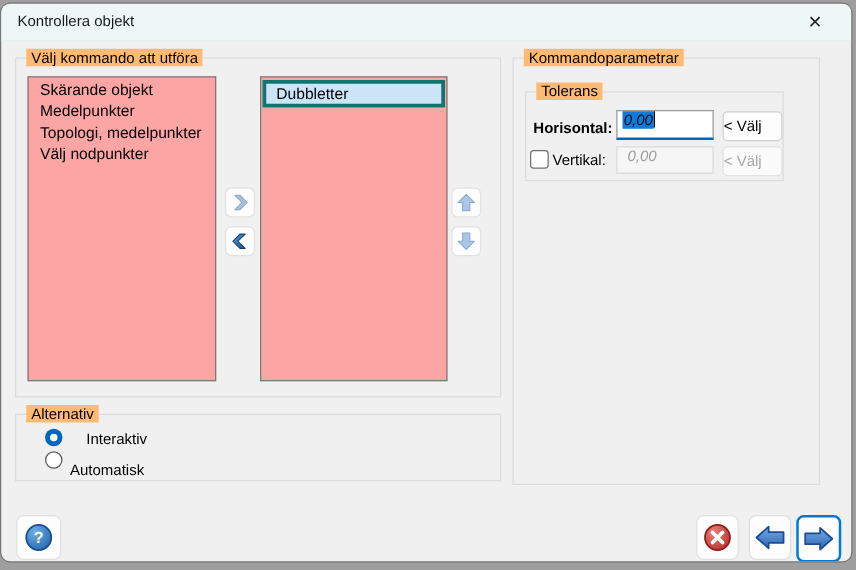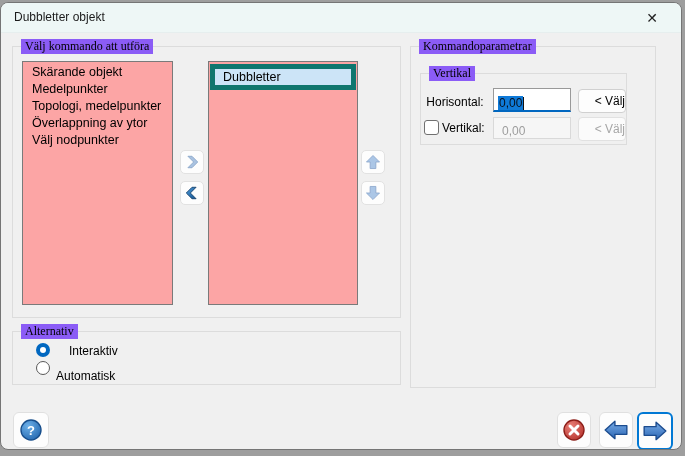--- a/index.html
+++ b/index.html
@@ -25,100 +25,99 @@
   .close-btn{
     position:absolute;right:10px;top:0;width:38px;height:29px;
     display:flex;align-items:center;justify-content:center;
     font-size:14px;color:#222;cursor:default;
   }
   
   .groupbox{
     position:absolute;border:1px solid #dcdcdc;background:transparent;
   }
   .groupbox>.gb-label{
-    position:absolute;top:-8px;left:8px;background:#8b5cf6;padding:0 4px;
-    color:#000;white-space:nowrap;font-family:Liberation Serif, serif;
+    position:absolute;top:-8px;left:8px;background:#fdba74;padding:0 4px;
+    color:#000;white-space:nowrap;
   }
   
   .listbox{
     position:absolute;background:#fca5a5;border:1px solid #7a7a7a;
     padding-top:2px;overflow:hidden;
   }
   .list-item{
     height:17px;line-height:17px;padding-left:9px;font-size:12.5px;
     white-space:nowrap;
   }
   .list-item.selected{
     margin:0 1px;padding-left:8px;background:#cce4f7;
-    border:5px solid #0f766e;height:16px;line-height:16px;
+    border:3px solid #0f766e;height:16px;line-height:16px;
   }
   
   .sq-btn{
     position:absolute;width:22px;height:22px;background:#fdfdfd;
     border:1px solid #e2e2e2;border-radius:5px;
     display:flex;align-items:center;justify-content:center;
   }
   .big-btn{
     position:absolute;width:32px;height:34px;background:#fdfdfd;
     border:1px solid #e0e0e0;border-radius:6px;
     display:flex;align-items:center;justify-content:center;
   }
   .big-btn.focused{border:2px solid #0078d4;}
   
   .textbox{
     position:absolute;background:#fff;border:1px solid #999;
-    display:flex;align-items:flex-end;padding:0 4px;box-sizing:border-box;
+    display:flex;align-items:flex-start;padding:0 4px;box-sizing:border-box;font-style:italic;
   }
   .textbox.focused{border-bottom:2px solid #0067c0;}
   .textbox .sel{background:#0f7ad8;color:#08111f;padding:0 1px;}
   .textbox .caret{width:1px;height:13px;background:#111;}
   .textbox.disabled{background:#f6f6f6;border:1px solid #d9d9d9;color:#9d9d9d;}
   .push-btn{
     position:absolute;background:#fdfdfd;border:1px solid #d0d0d0;border-radius:4px;
-    display:flex;align-items:center;justify-content:flex-end;color:#000;
+    display:flex;align-items:center;justify-content:flex-start;color:#000;
   }
   .push-btn.disabled{color:#a6a6a6;border-color:#e1e1e1;background:#fbfbfb;}
   .checkbox{
     position:absolute;width:13px;height:13px;background:#fff;
     border:1px solid #707070;border-radius:3px;
   }
   .radio{
     position:absolute;width:14px;height:14px;border-radius:50%;
     box-sizing:border-box;
   }
   .radio.on{background:#0067c0;}
   .radio.on::after{
     content:"";position:absolute;left:4px;top:4px;width:6px;height:6px;
     border-radius:50%;background:#fff;
   }
   .radio.off{background:#fff;border:1px solid #595959;}
   .lbl{position:absolute;white-space:nowrap;color:#000;}
-  .lbl.right{text-align:center;}
+  .lbl.right{text-align:right;font-weight:bold;}
 </style>
 </head>
 <body>
 
 <div class="dialog">
 
   <div class="titlebar">
-    <div class="title">Dubbletter objekt</div>
+    <div class="title">Kontrollera objekt</div>
     <div class="close-btn">
       <span>✕</span>
     </div>
   </div>
 
   <div class="groupbox" style="left:11px;top:43px;width:387px;height:270px;">
     <div class="gb-label">Välj kommando att utföra</div>
   </div>
 
   <div class="listbox" style="left:21px;top:58px;width:149px;height:240px;">
     <div class="list-item">Skärande objekt</div>
     <div class="list-item">Medelpunkter</div>
     <div class="list-item">Topologi, medelpunkter</div>
-    <div class="list-item">Överlappning av ytor</div>
     <div class="list-item">Välj nodpunkter</div>
   </div>
 
   <div class="sq-btn" style="left:179px;top:147px;">
     <svg width="18" height="18" viewBox="0 0 22 22">
       <polygon points="6,4 11,4 18,11 11,18 6,18 13,11" fill="#a9c2e0" stroke="#87a3c6" stroke-width="1" stroke-linejoin="round"></polygon>
     </svg>
   </div>
   <div class="sq-btn" style="left:179px;top:178px;">
     <svg width="18" height="18" viewBox="0 0 22 22">
@@ -145,21 +144,21 @@
     <svg width="18" height="18" viewBox="0 0 22 22">
       <polygon points="11,19 3,11 7.5,11 7.5,3 14.5,3 14.5,11 19,11" fill="#abc6e6" stroke="#8aa6cc" stroke-width="1" stroke-linejoin="round"></polygon>
     </svg>
   </div>
 
   <div class="groupbox" style="left:409px;top:43px;width:244px;height:340px;">
     <div class="gb-label">Kommandoparametrar</div>
   </div>
 
   <div class="groupbox" style="left:419px;top:70px;width:205px;height:70px;">
-    <div class="gb-label">Vertikal</div>
+    <div class="gb-label">Tolerans</div>
   </div>
 
   <div class="lbl right" style="left:419px;top:92px;width:70px;">Horisontal:</div>
   <div class="textbox focused" style="left:492px;top:85px;width:78px;height:24px;">
     <span class="sel">0,00</span>
       <span class="caret"></span>
   </div>
   <div class="push-btn" style="left:577px;top:86px;width:46px;height:22px;">
     <span>&lt; Välj</span>
   </div>

